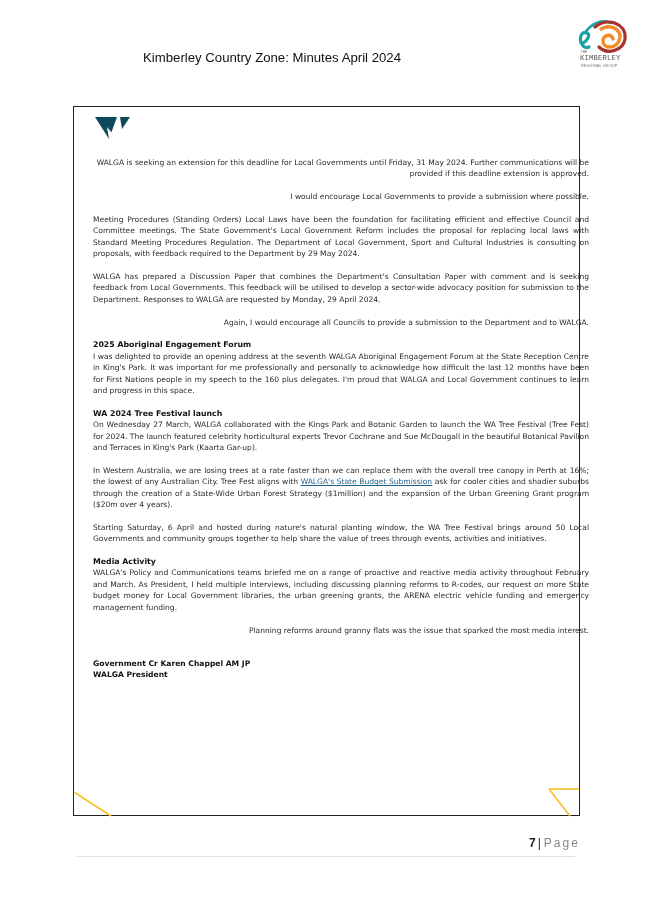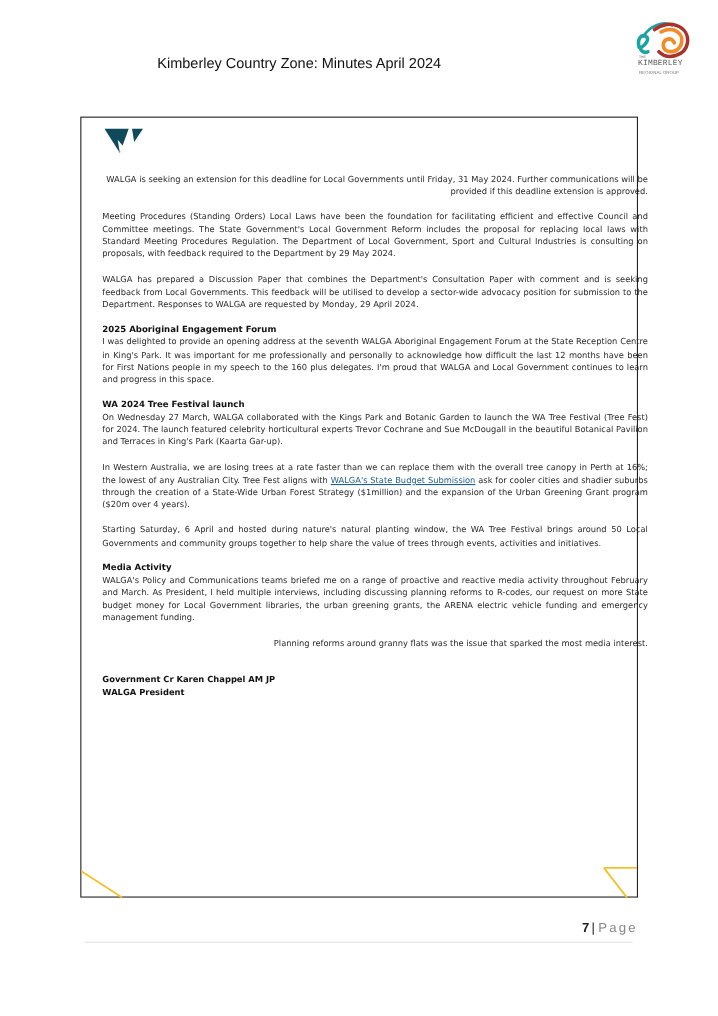--- a/index.html
+++ b/index.html
@@ -59,23 +59,25 @@
 <div class="box"></div>
 
 <svg class="walga-logo" viewBox="0 0 40 28">
   <polygon points="0,4 22,4 14,26" fill="#0f4a5c"></polygon>
   <polygon points="12,14 17,20 14,26" fill="#ffffff"></polygon>
   <polygon points="25,4 35,4 27,16" fill="#0f4a5c"></polygon>
 </svg>
 
 <div class="content">
   <p class="nj">WALGA is seeking an extension for this deadline for Local Governments until Friday, 31 May 2024. Further communications will be provided if this deadline extension is approved.</p>
+  <p class="nj">I would encourage Local Governments to provide a submission where possible.</p>
 
   <p>Meeting Procedures (Standing Orders) Local Laws have been the foundation for facilitating efficient and effective Council and Committee meetings. The State Government's Local Government Reform includes the proposal for replacing local laws with Standard Meeting Procedures Regulation. The Department of Local Government, Sport and Cultural Industries is consulting on proposals, with feedback required to the Department by 29 May 2024.</p>
   <p>WALGA has prepared a Discussion Paper that combines the Department's Consultation Paper with comment and is seeking feedback from Local Governments. This feedback will be utilised to develop a sector-wide advocacy position for submission to the Department. Responses to WALGA are requested by Monday, 29 April 2024.</p>
+  <p class="nj">Again, I would encourage all Councils to provide a submission to the Department and to WALGA.</p>
 
   <h3>2025 Aboriginal Engagement Forum</h3>
   <p>I was delighted to provide an opening address at the seventh WALGA Aboriginal Engagement Forum at the State Reception Centre in King's Park. It was important for me professionally and personally to acknowledge how difficult the last 12 months have been for First Nations people in my speech to the 160 plus delegates. I'm proud that WALGA and Local Government continues to learn and progress in this space.</p>
 
   <h3>WA 2024 Tree Festival launch</h3>
   <p>On Wednesday 27 March, WALGA collaborated with the Kings Park and Botanic Garden to launch the WA Tree Festival (Tree Fest) for 2024. The launch featured celebrity horticultural experts Trevor Cochrane and Sue McDougall in the beautiful Botanical Pavilion and Terraces in King's Park (Kaarta Gar-up).</p>
   <p><span>In Western Australia, we are losing trees at a rate faster than we can replace them with the overall tree canopy in Perth at 16%; the lowest of any Australian City. Tree Fest aligns with </span><a>WALGA's State Budget Submission</a><span> ask for cooler cities and shadier suburbs through the creation of a State-Wide Urban Forest Strategy ($1million) and the expansion of the Urban Greening Grant program ($20m over 4 years).</span></p>
   <p>Starting Saturday, 6 April and hosted during nature's natural planting window, the WA Tree Festival brings around 50 Local Governments and community groups together to help share the value of trees through events, activities and initiatives.</p>
 
   <h3>Media Activity</h3>

